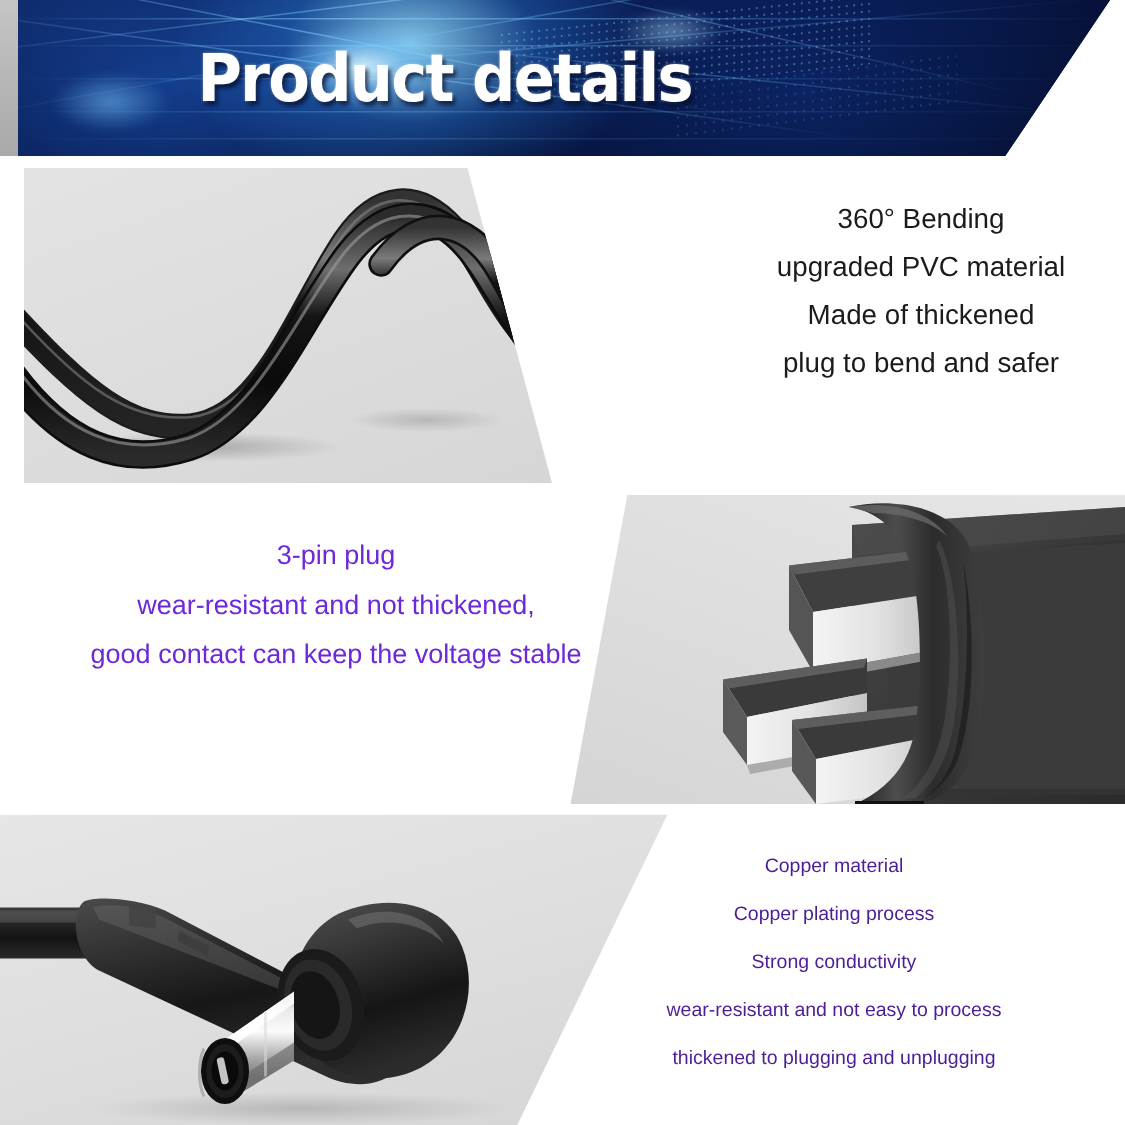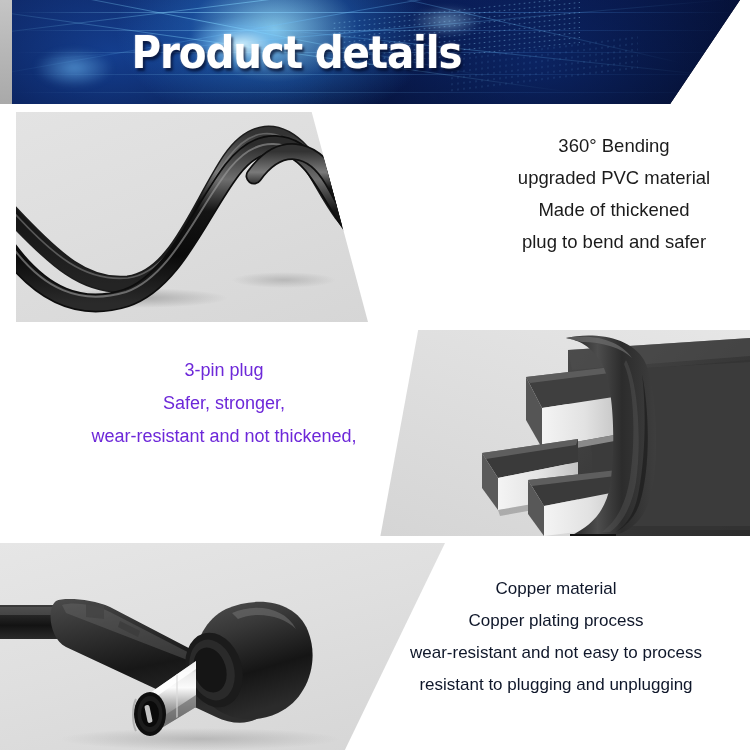--- a/index.html
+++ b/index.html
@@ -116,21 +116,21 @@
   .sec3-panel{
     position:absolute;left:0;top:0;width:445px;height:207px;
     background:linear-gradient(165deg,#e6e6e6 0%,#dfdfdf 45%,#d5d5d5 100%);
     -webkit-clip-path:polygon(0 0, 100% 0, 77.5% 100%, 0 100%);
     clip-path:polygon(0 0, 100% 0, 77.5% 100%, 0 100%);
     overflow:hidden;
   }
   .dc-photo{position:absolute;left:0;top:0;width:445px;height:207px;}
   .sec3-text{
     position:absolute;left:370px;top:18px;width:372px;
-    text-align:center;color:#0f172a;font-size:17px;line-height:32px;margin-top:12px;
+    text-align:center;color:#4c1d95;font-size:13px;line-height:32px;
   }
   .sec3-text div{white-space:nowrap;}
   svg{display:block;}
 </style>
 </head>
 <body>
 
 <div class="page">
 
   <div class="banner-wrap">
@@ -211,22 +211,22 @@
       <div>360° Bending</div>
       <div>upgraded PVC material</div>
       <div>Made of thickened</div>
       <div>plug to bend and safer</div>
     </div>
   </div>
 
   <div class="sec2">
     <div class="sec2-text">
       <div>3-pin plug</div>
-      <div>Safer, stronger,</div>
       <div>wear-resistant and not thickened,</div>
+      <div>good contact can keep the voltage stable</div>
     </div>
     <div class="sec2-panel">
       <div class="plug-photo">
         <svg width="420" height="206" viewBox="0 0 420 206">
           <defs>
             <linearGradient id="bodyG" x1="0" y1="0" x2="1" y2="1">
               <stop offset="0%" stop-color="#4a4a4a"></stop>
               <stop offset="45%" stop-color="#3a3a3a"></stop>
               <stop offset="100%" stop-color="#2b2b2b"></stop>
             </linearGradient>
@@ -345,18 +345,19 @@
           <ellipse cx="150" cy="171" rx="12.5" ry="18" fill="#1c1c1c"></ellipse>
           <ellipse cx="150" cy="171" rx="9" ry="13" fill="#0a0a0a"></ellipse>
           <rect x="146" y="162" width="5" height="18" rx="2" fill="#d8d8d8" opacity=".9" transform="rotate(-12 148 171)"></rect>
           <path d="M136,156 C 132,164 132,180 136,188" fill="none" stroke="#8e8e8e" stroke-width="2" opacity=".55"></path>
         </svg>
       </div>
     </div>
     <div class="sec3-text">
       <div>Copper material</div>
       <div>Copper plating process</div>
+      <div>Strong conductivity</div>
       <div>wear-resistant and not easy to process</div>
-      <div>resistant to plugging and unplugging</div>
+      <div>thickened to plugging and unplugging</div>
     </div>
   </div>
 
 </div>
 
 </body></html>

